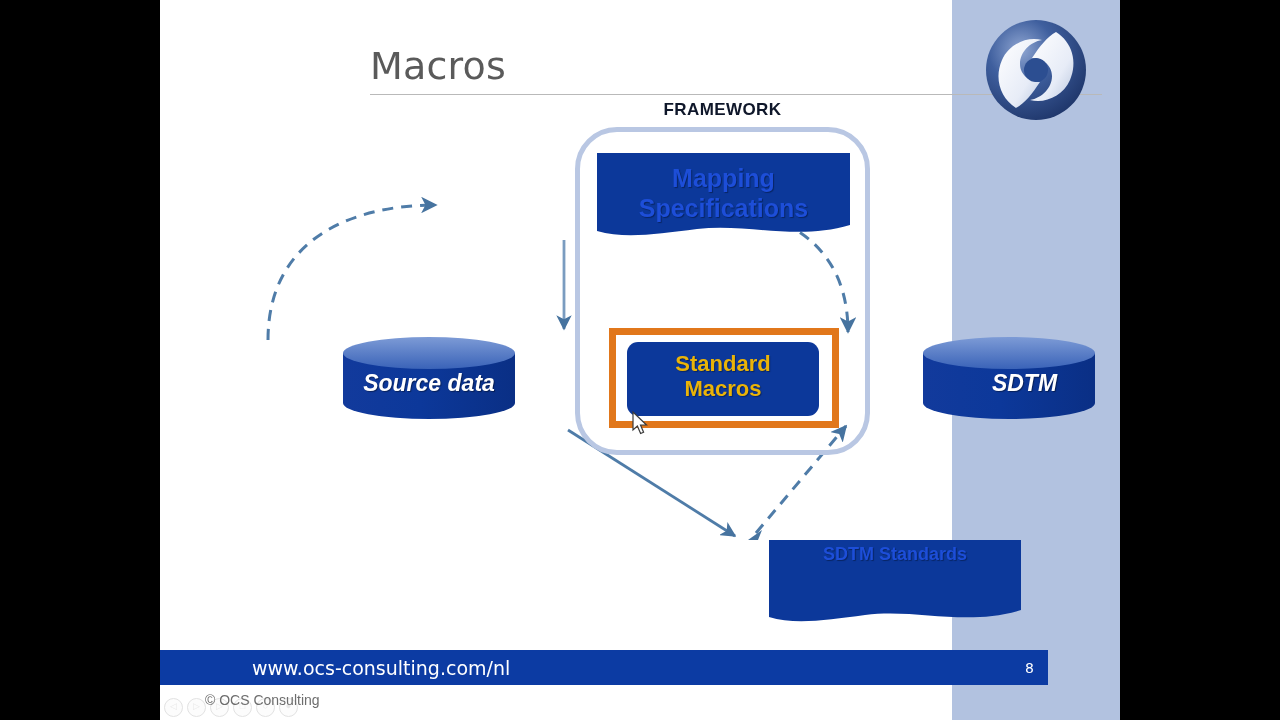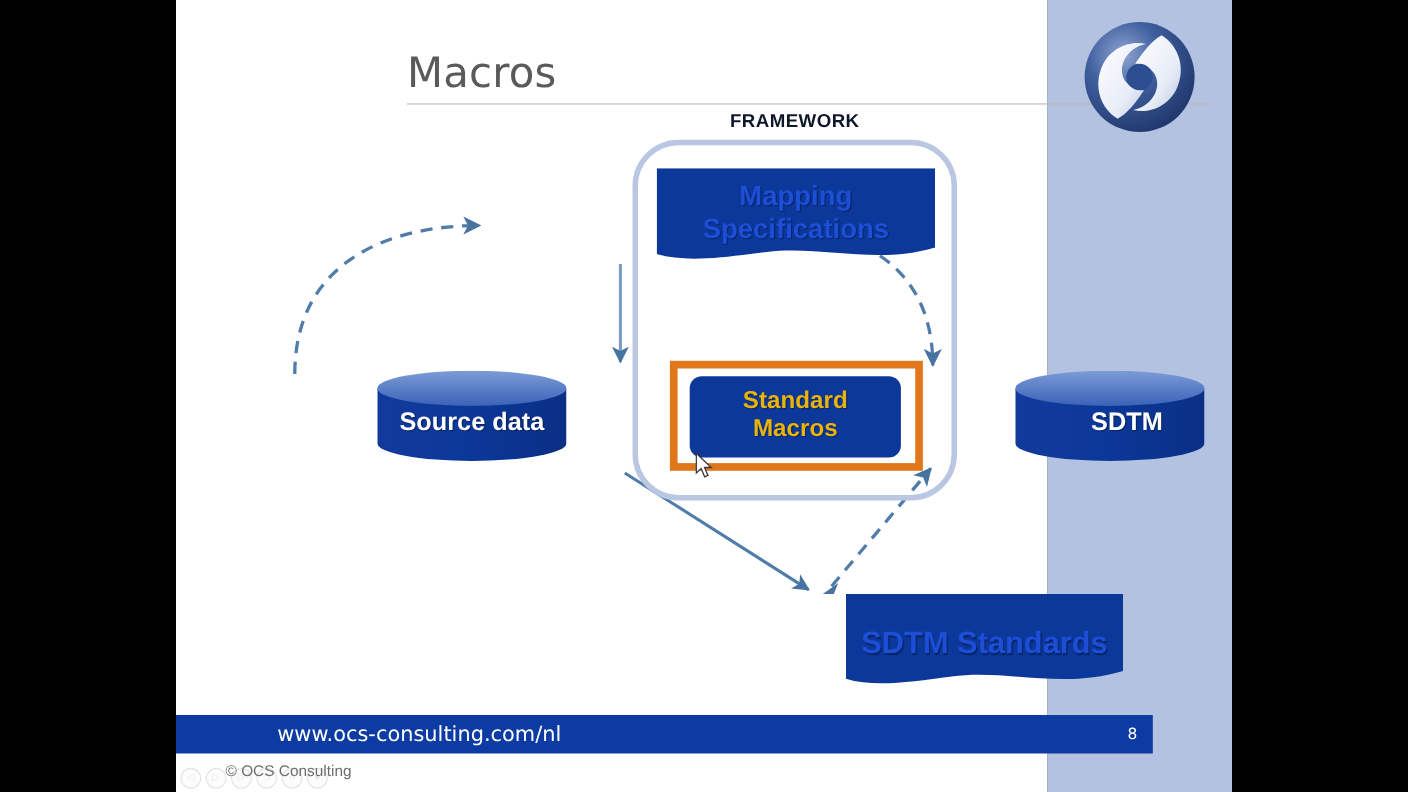--- a/index.html
+++ b/index.html
@@ -89,24 +89,24 @@
     font-weight: bold;
     text-align: center;
     line-height: 1.18;
     text-shadow: 1px 1px 1px rgba(0,0,0,0.35);
   }
 
   #banner-mapping { left: 437px; top: 153px; width: 253px; height: 85px; }
   #banner-mapping .banner-text { padding-top: 11px; font-size: 25px; }
 
   #banner-sdtmstd { left: 609px; top: 540px; width: 252px; height: 85px; }
-  #banner-sdtmstd .banner-text { padding-top: 28px; font-size: 28px; }
-
-  
-  .cylinder { position: absolute; }
+  #banner-sdtmstd .banner-text { padding-top: 4px; font-size: 18px; }
+
+  
+  .cylinder { position: absolute; font-style: italic; }
   .cylinder svg { position:absolute; left:0; top:0; }
   .cylinder .cyl-text {
     position: absolute;
     left: 0; width: 100%;
     text-align: center;
     color: #ffffff;
     font-weight: bold;
     font-size: 23px;
     text-shadow: 1px 1px 1px rgba(0,0,0,0.4);
   }

